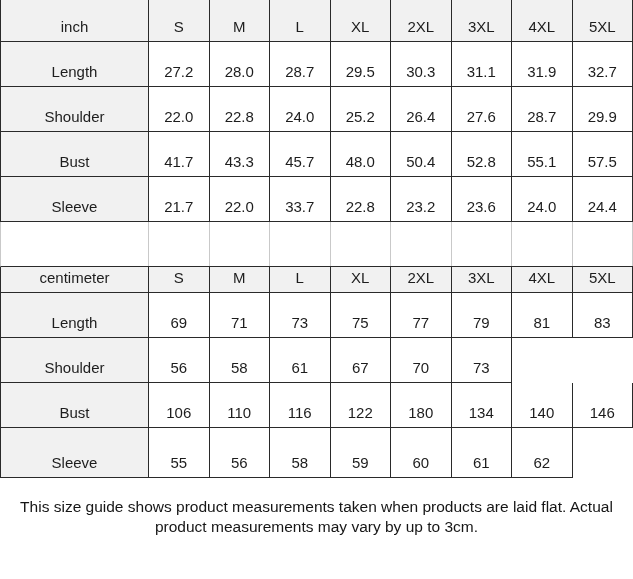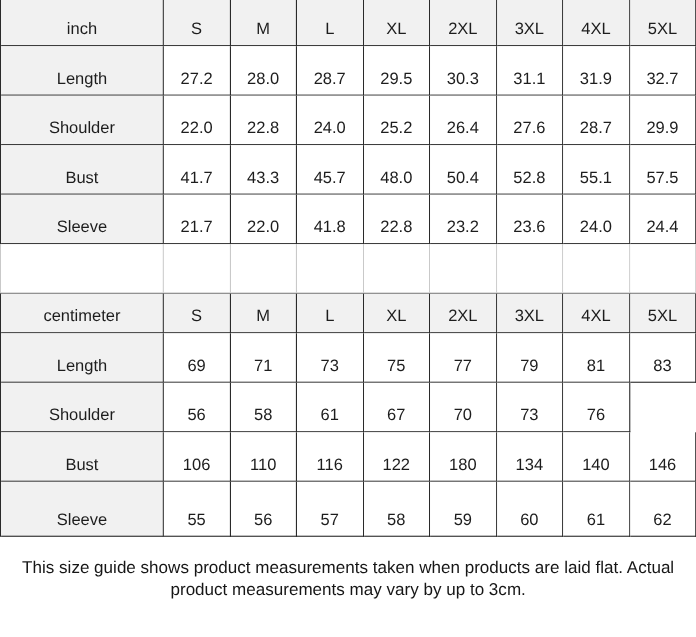--- a/index.html
+++ b/index.html
@@ -22,21 +22,21 @@
     border-right:1px solid var(--dark);
     border-bottom:1px solid var(--dark);
     display:flex;align-items:flex-end;justify-content:center;
     padding-bottom:6px;
     font-size:15px;
     background:#ffffff;
   }
   .header-row .t-cell{height:42px;background:var(--gray);}
   .data-row .t-cell{height:45px;}
   .data-row .label-cell{background:var(--gray);text-align:right;}
-  .table-cm .header-row .t-cell{height:36px;}
+  .table-cm .header-row .t-cell{height:26px;}
   .table-cm .data-row:last-child .t-cell{height:50px;}
   
   .gap-row{
     display:grid;grid-template-columns:148px repeat(8,1fr);
     border-left:1px solid var(--light);
     border-bottom:1px solid var(--dark);
   }
   .gap-cell{height:44px;border-right:1px solid var(--light);background:#ffffff;}
   .footer{
     margin:19px auto 0 auto;
@@ -94,21 +94,21 @@
         <div class="t-cell value-cell">48.0</div>
         <div class="t-cell value-cell">50.4</div>
         <div class="t-cell value-cell">52.8</div>
         <div class="t-cell value-cell">55.1</div>
         <div class="t-cell value-cell">57.5</div>
       </div>
       <div class="t-row data-row">
         <div class="t-cell label-cell">Sleeve</div>
         <div class="t-cell value-cell">21.7</div>
         <div class="t-cell value-cell">22.0</div>
-        <div class="t-cell value-cell">41.8</div>
+        <div class="t-cell value-cell">33.7</div>
         <div class="t-cell value-cell">22.8</div>
         <div class="t-cell value-cell">23.2</div>
         <div class="t-cell value-cell">23.6</div>
         <div class="t-cell value-cell">24.0</div>
         <div class="t-cell value-cell">24.4</div>
       </div>
     </div>
 
   <div class="gap-row">
     <div class="gap-cell"></div>
@@ -146,38 +146,36 @@
         <div class="t-cell value-cell">83</div>
       </div>
       <div class="t-row data-row">
         <div class="t-cell label-cell">Shoulder</div>
         <div class="t-cell value-cell">56</div>
         <div class="t-cell value-cell">58</div>
         <div class="t-cell value-cell">61</div>
         <div class="t-cell value-cell">67</div>
         <div class="t-cell value-cell">70</div>
         <div class="t-cell value-cell">73</div>
-        <div class="t-cell value-cell">76</div>
       </div>
       <div class="t-row data-row">
         <div class="t-cell label-cell">Bust</div>
         <div class="t-cell value-cell">106</div>
         <div class="t-cell value-cell">110</div>
         <div class="t-cell value-cell">116</div>
         <div class="t-cell value-cell">122</div>
         <div class="t-cell value-cell">180</div>
         <div class="t-cell value-cell">134</div>
         <div class="t-cell value-cell">140</div>
         <div class="t-cell value-cell">146</div>
       </div>
       <div class="t-row data-row">
         <div class="t-cell label-cell">Sleeve</div>
         <div class="t-cell value-cell">55</div>
         <div class="t-cell value-cell">56</div>
-        <div class="t-cell value-cell">57</div>
         <div class="t-cell value-cell">58</div>
         <div class="t-cell value-cell">59</div>
         <div class="t-cell value-cell">60</div>
         <div class="t-cell value-cell">61</div>
         <div class="t-cell value-cell">62</div>
       </div>
     </div>
 
   <div class="footer">This size guide shows product measurements taken when products are laid flat. Actual product measurements may vary by up to 3cm.</div>
 

